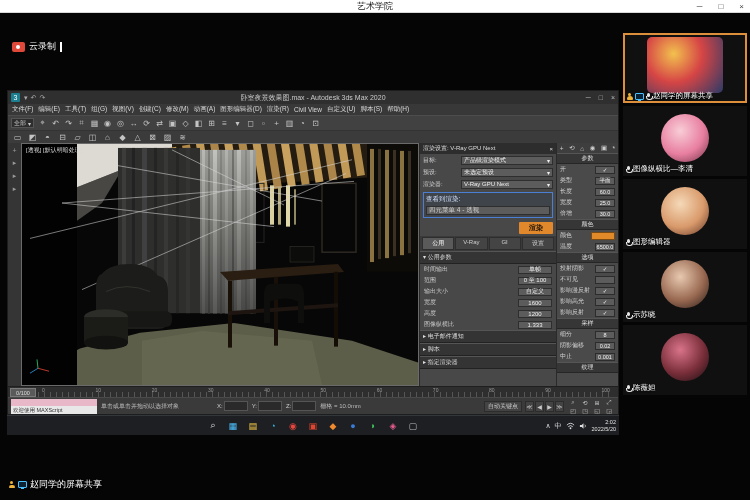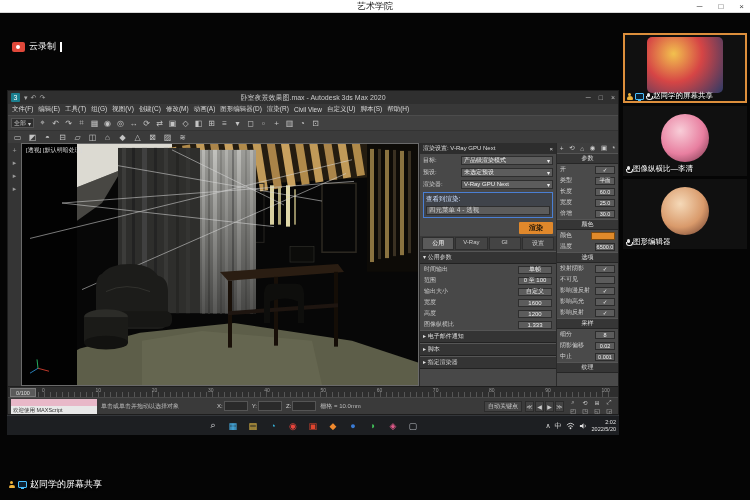--- a/index.html
+++ b/index.html
@@ -671,21 +671,37 @@
 
       <div class="tile" data-active="false" data-icons="mic">
         <span class="avatar" style="background:radial-gradient(circle at 40% 35%, #f5d9b8 0%, #d99a6b 55%, #5d3226 100%)" data-shape="circle"></span>
         <span class="nlabel">
 
           <i class="ic-mic"></i>
           <span class="nm">图形编辑器</span>
         </span>
       </div>
 
-
+      <div class="tile" data-active="false" data-icons="mic">
+        <span class="avatar" style="background:radial-gradient(circle at 40% 35%, #e8c8b0 0%, #9a6a52 55%, #241a16 100%)" data-shape="circle"></span>
+        <span class="nlabel">
+
+          <i class="ic-mic"></i>
+          <span class="nm">示苏晓</span>
+        </span>
+      </div>
+
+      <div class="tile" data-active="false" data-icons="mic">
+        <span class="avatar" style="background:radial-gradient(circle at 40% 35%, #d9738a 0%, #7a2f3a 55%, #160d10 100%)" data-shape="circle"></span>
+        <span class="nlabel">
+
+          <i class="ic-mic"></i>
+          <span class="nm">陈薇妲</span>
+        </span>
+      </div>
 
     </div>
 
   <div class="share-banner">
     <i class="ic-person"></i>
     <i class="ic-share"></i>
     <span>赵同学的屏幕共享</span>
   </div>
 
 </div>

